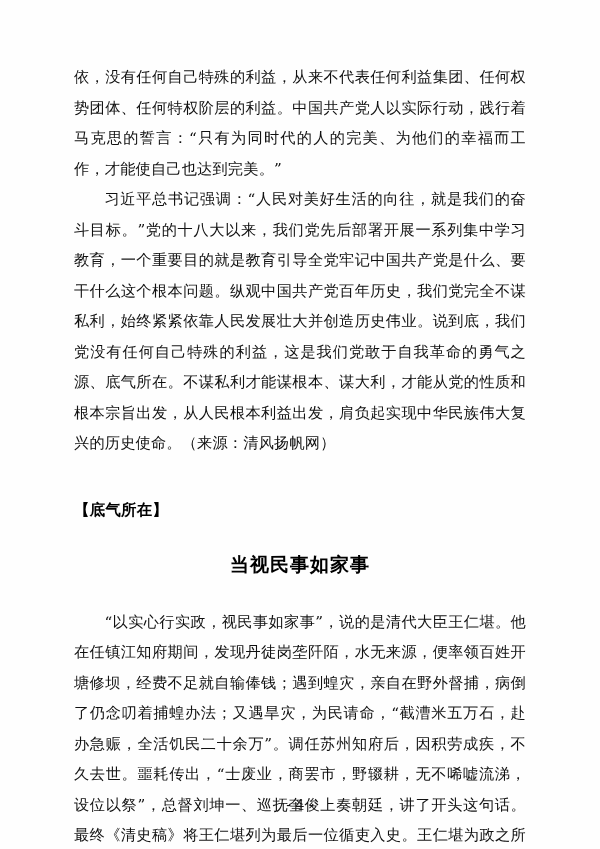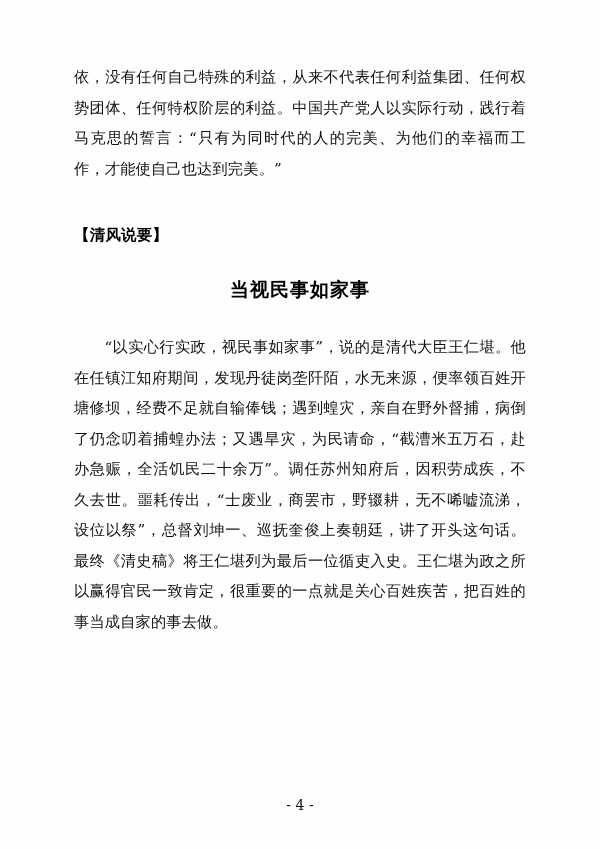--- a/index.html
+++ b/index.html
@@ -62,24 +62,25 @@
     font-family: "DejaVu Serif", "Liberation Serif", serif;
   }
 </style>
 </head>
 <body>
 
 <div class="page">
 
   <p class="para">依，没有任何自己特殊的利益，从来不代表任何利益集团、任何权势团体、任何特权阶层的利益。中国共产党人以实际行动，践行着马克思的誓言：“只有为同时代的人的完美、为他们的幸福而工作，才能使自己也达到完美。”</p>
 
+  <p class="para indent">习近平总书记强调：“人民对美好生活的向往，就是我们的奋斗目标。”党的十八大以来，我们党先后部署开展一系列集中学习教育，一个重要目的就是教育引导全党牢记中国共产党是什么、要干什么这个根本问题。纵观中国共产党百年历史，我们党完全不谋私利，始终紧紧依靠人民发展壮大并创造历史伟业。说到底，我们党没有任何自己特殊的利益，这是我们党敢于自我革命的勇气之源、底气所在。不谋私利才能谋根本、谋大利，才能从党的性质和根本宗旨出发，从人民根本利益出发，肩负起实现中华民族伟大复兴的历史使命。（来源：清风扬帆网）</p>
 
   <div class="gap-small"></div>
 
-  <p class="section-tag">【清风说要】</p>
+  <p class="section-tag">【底气所在】</p>
 
   <h1 class="article-title">当视民事如家事</h1>
 
   <div class="gap-med"></div>
 
   <p class="para indent">“以实心行实政，视民事如家事”，说的是清代大臣王仁堪。他在任镇江知府期间，发现丹徒岗垄阡陌，水无来源，便率领百姓开塘修坝，经费不足就自输俸钱；遇到蝗灾，亲自在野外督捕，病倒了仍念叨着捕蝗办法；又遇旱灾，为民请命，“截漕米五万石，赴办急赈，全活饥民二十余万”。调任苏州知府后，因积劳成疾，不久去世。噩耗传出，“士废业，商罢市，野辍耕，无不唏嘘流涕，设位以祭”，总督刘坤一、巡抚奎俊上奏朝廷，讲了开头这句话。最终《清史稿》将王仁堪列为最后一位循吏入史。王仁堪为政之所以赢得官民一致肯定，很重要的一点就是关心百姓疾苦，把百姓的事当成自家的事去做。</p>
 
   <div class="page-number">- 4 -</div>
 
 </div>

